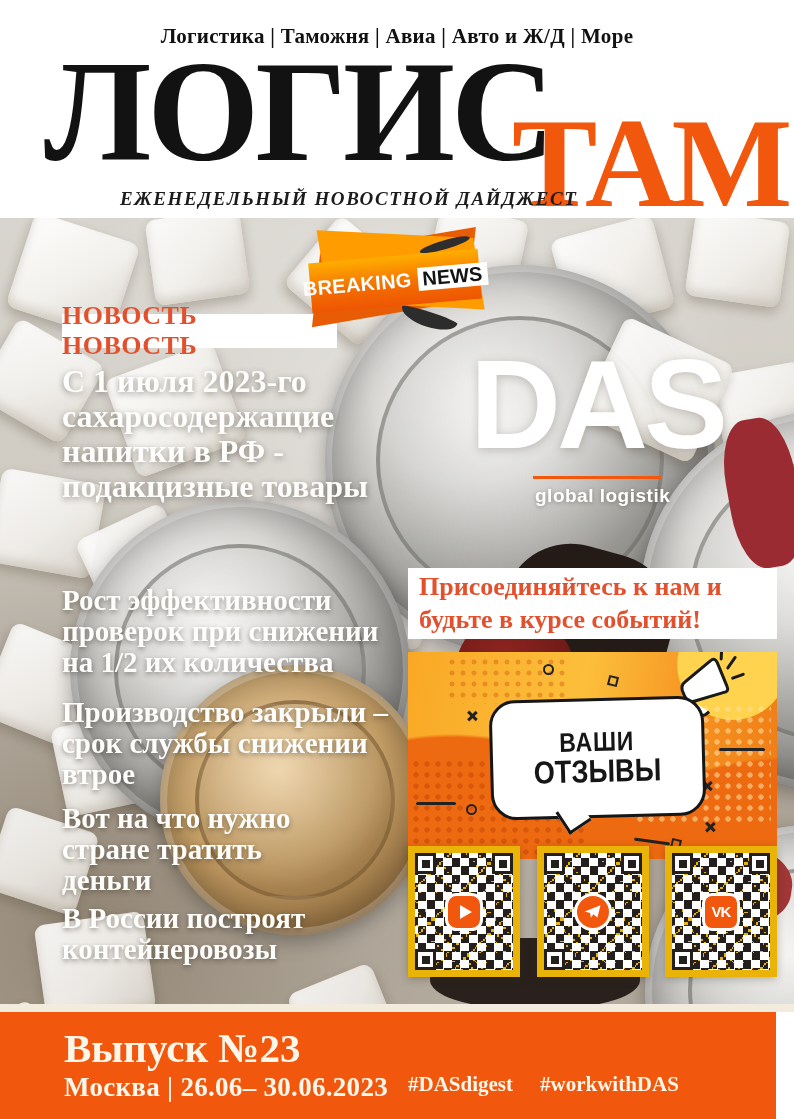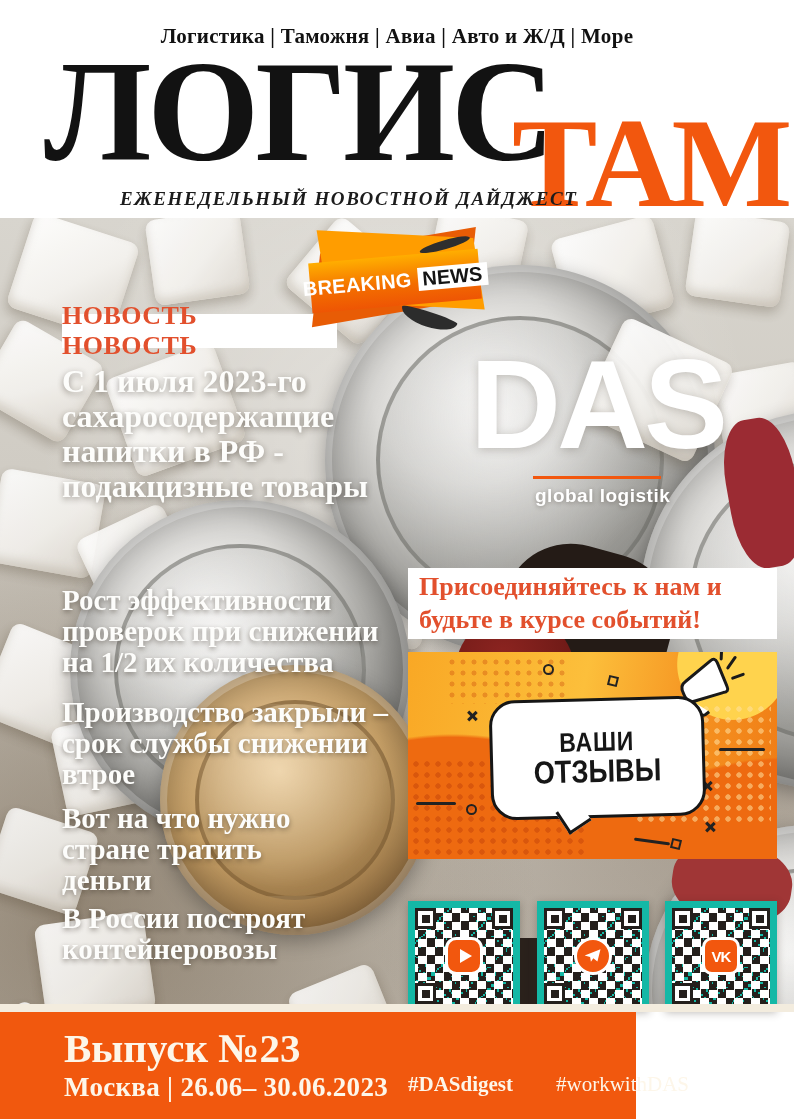--- a/index.html
+++ b/index.html
@@ -112,21 +112,21 @@
   .x1 { left:58px; top:58px; } .x2 { right:64px; top:128px; } .x3 { left:296px; bottom:26px; }
   .dashm { position:absolute; height:3px; background:#222; border-radius:2px; }
   .d1 { left:8px; top:150px; width:40px; } .d2 { right:12px; top:96px; width:46px; }
   .d3 { left:226px; bottom:16px; width:36px; transform:rotate(8deg); }
   .circm { position:absolute; width:11px; height:11px; border:2.5px solid #222; border-radius:50%; }
   .c1 { left:135px; top:12px; } .c2 { left:58px; bottom:44px; }
   .sqm { position:absolute; width:10px; height:10px; border:2.5px solid #222; transform:rotate(14deg); }
   .s1 { left:200px; top:24px; } .s2 { right:96px; bottom:10px; }
 
   
-  .qr { position:absolute; top:901px; width:112px; height:110px; background:#14b8a6; z-index:6;
+  .qr { position:absolute; top:846px; width:112px; height:131px; background:#eab308; z-index:6;
       box-shadow:0 2px 8px rgba(50,40,30,.3); }
   .qr-1 { left:408px; } .qr-2 { left:537px; } .qr-3 { left:665px; }
   .qr-pattern { position:absolute; inset:7px;
       background:
         repeating-conic-gradient(#fff 0% 25%, rgba(255,255,255,0) 0% 50%) 3px 5px / 17px 17px,
         repeating-conic-gradient(#241f1c 0% 25%, rgba(0,0,0,0) 0% 50%) 0 0 / 8px 8px,
         repeating-conic-gradient(#241f1c 0% 25%, rgba(0,0,0,0) 0% 50%) 4px 2px / 12px 12px,
         repeating-conic-gradient(#241f1c 0% 25%, rgba(0,0,0,0) 0% 50%) 1px 9px / 10px 10px; }
   .finder { position:absolute; width:21px; height:21px; border:3.5px solid #241f1c; background:#fff; }
   .f-tl { left:7px; top:7px; } .f-tr { right:7px; top:7px; } .f-bl { left:7px; bottom:7px; }
@@ -134,25 +134,25 @@
   .qr-icon { position:absolute; left:50%; top:50%; width:38px; height:38px; transform:translate(-50%,-50%);
       background:#F2570E; border:3px solid #fff; display:flex; align-items:center; justify-content:center; }
   .ic-yt { border-radius:30%; } .ic-tg { border-radius:50%; } .ic-vk { border-radius:26%; }
   .play-tri { width:0; height:0; border-left:12px solid #fff; border-top:7px solid transparent;
       border-bottom:7px solid transparent; margin-left:3px; }
   .vk-label { color:#fff; font-family:"Liberation Sans","DejaVu Sans",sans-serif;
       font-weight:800; font-size:15px; letter-spacing:-1px; }
 
   
   .cream-strip { position:absolute; left:0; top:1004px; width:794px; height:8px; background:#F3ECDE; z-index:6; }
-  .footer { position:absolute; left:0; top:1012px; width:636px; height:107px; background:#F1580E; z-index:6; }
+  .footer { position:absolute; left:0; top:1012px; width:776px; height:107px; background:#F1580E; z-index:6; }
   .issue { position:absolute; left:64px; top:12px; font-size:41px; font-weight:700; color:#FDF6E9; }
   .meta { position:absolute; left:64px; top:60px; font-size:27px; font-weight:700; color:#FDF6E9; letter-spacing:.3px; }
   .tag1 { position:absolute; left:408px; top:60px; font-size:21px; font-weight:700; color:#FDF6E9; }
-  .tag2 { position:absolute; left:556px; top:60px; font-size:21px; font-weight:400; color:#FDF6E9; }
+  .tag2 { position:absolute; left:540px; top:60px; font-size:21px; font-weight:700; color:#FDF6E9; }
 </style>
 </head>
 <body>
 
 <div class="page">
 
   <div class="masthead">
     <div class="nav-cats">Логистика | Таможня |  Авиа  | Авто и Ж/Д | Море</div>
     <div class="title-black">ЛОГИС</div>
     <div class="title-orange">ТАМ</div>

